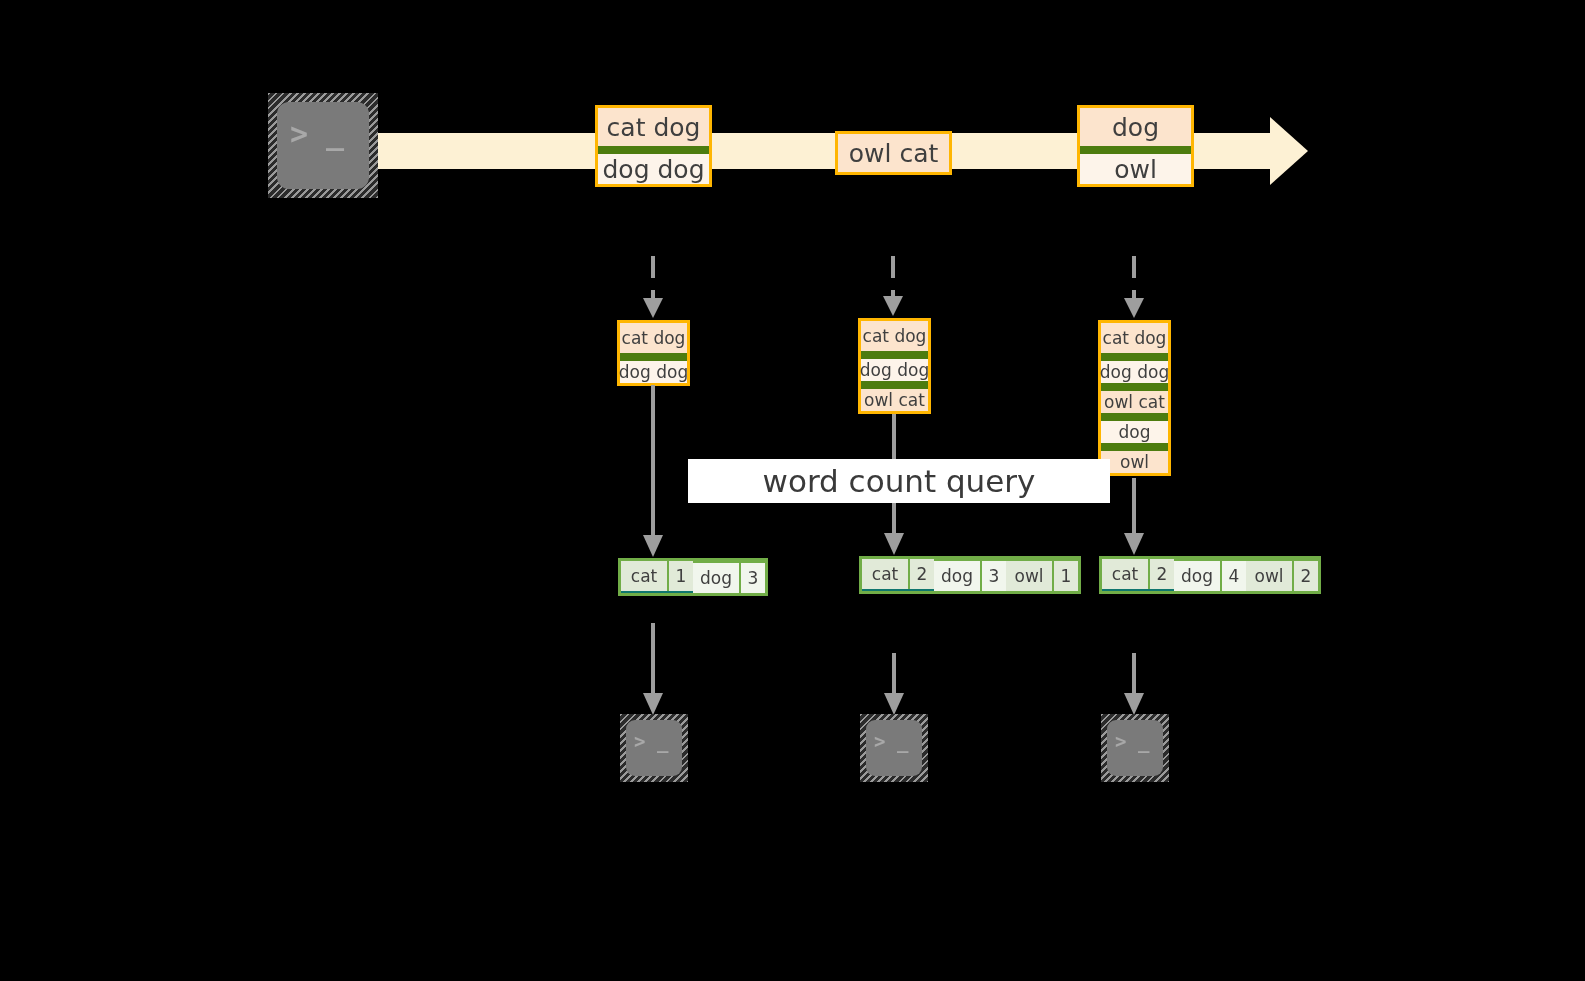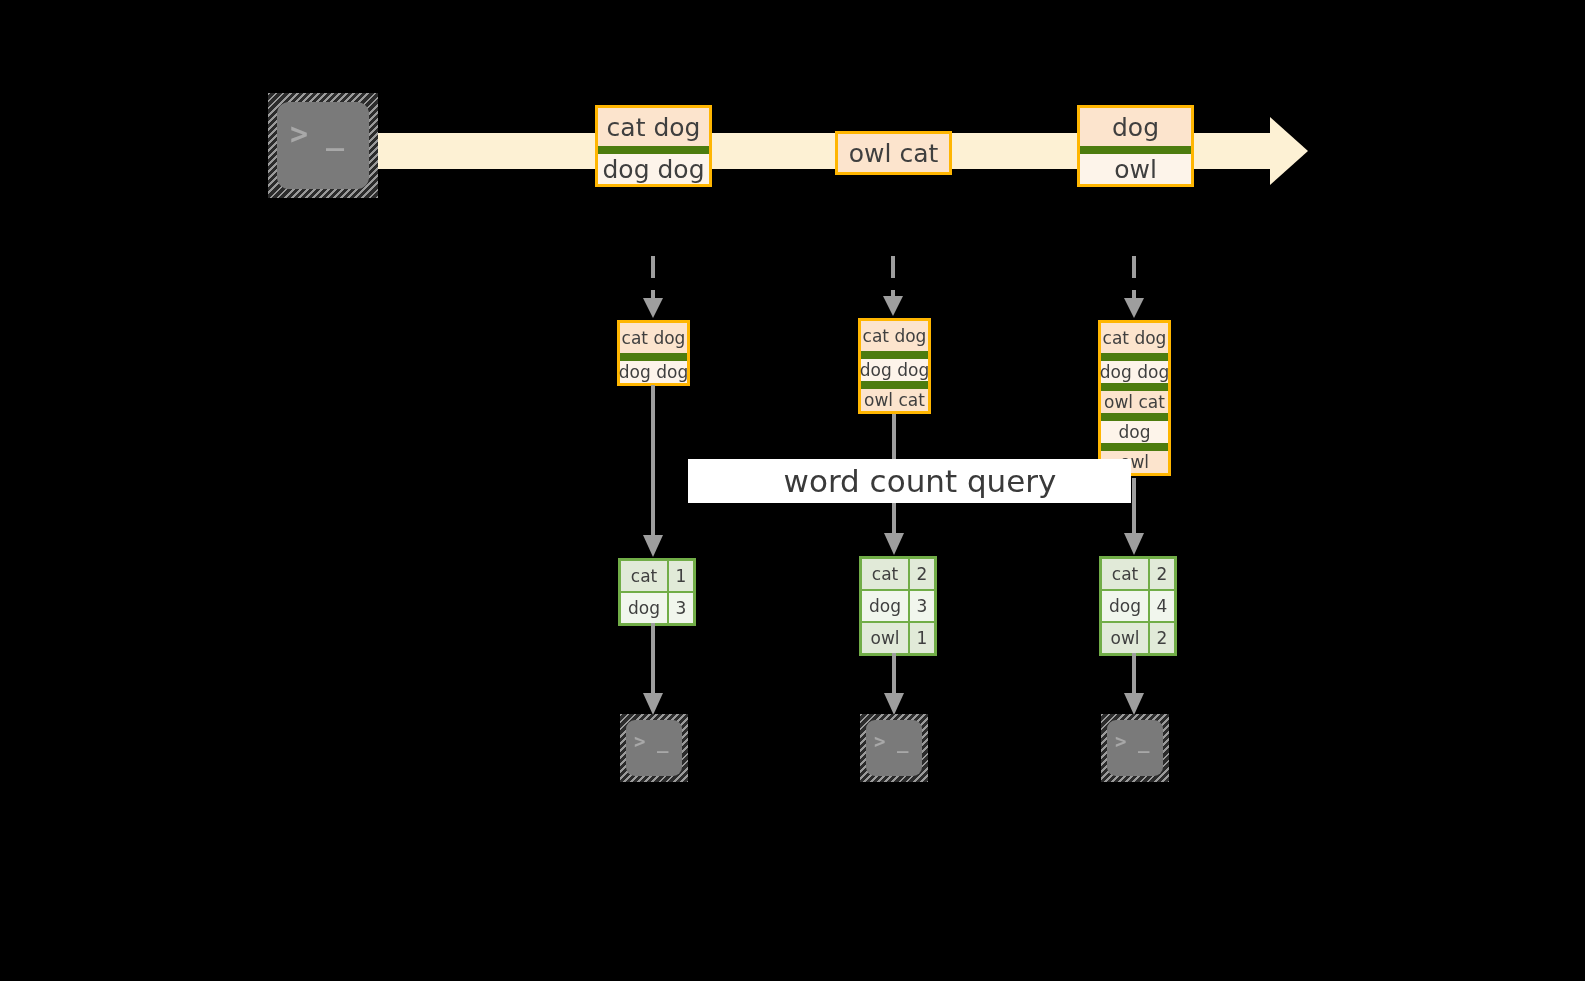--- a/index.html
+++ b/index.html
@@ -85,21 +85,21 @@
   .rec.batch { border-width: 3px; }
   .rec.batch .rec-row { height: 30px; font-size: 17px; padding: 0 10px; }
 
   
   .res {
     position: absolute;
     box-sizing: border-box;
     border: 3px solid #71ad47;
     background: #0f766e;
     display: flex;
-    flex-direction: column;
+    flex-direction: row;
     justify-content: flex-end;
   }
   .res-row {
     display: flex;
     height: 30px;
   }
   .res-row + .res-row { border-top: 2px solid #71ad47; }
   .res-row.shade-a .res-cell { background: #e1ead8; }
   .res-row.shade-b .res-cell { background: #f1f6ed; }
   .res-cell {
@@ -117,21 +117,20 @@
   .conn { position: absolute; }
   .conn svg { display: block; overflow: visible; }
 
   
   .label-band {
     position: absolute;
     background: #ffffff;
     display: flex;
     align-items: center;
     justify-content: center;
-    padding-left: 21px;
   }
   .label-band span {
     font-size: 31px;
     color: #3a3a3a;
     white-space: nowrap;
   }
 </style>
 </head>
 <body>
 

